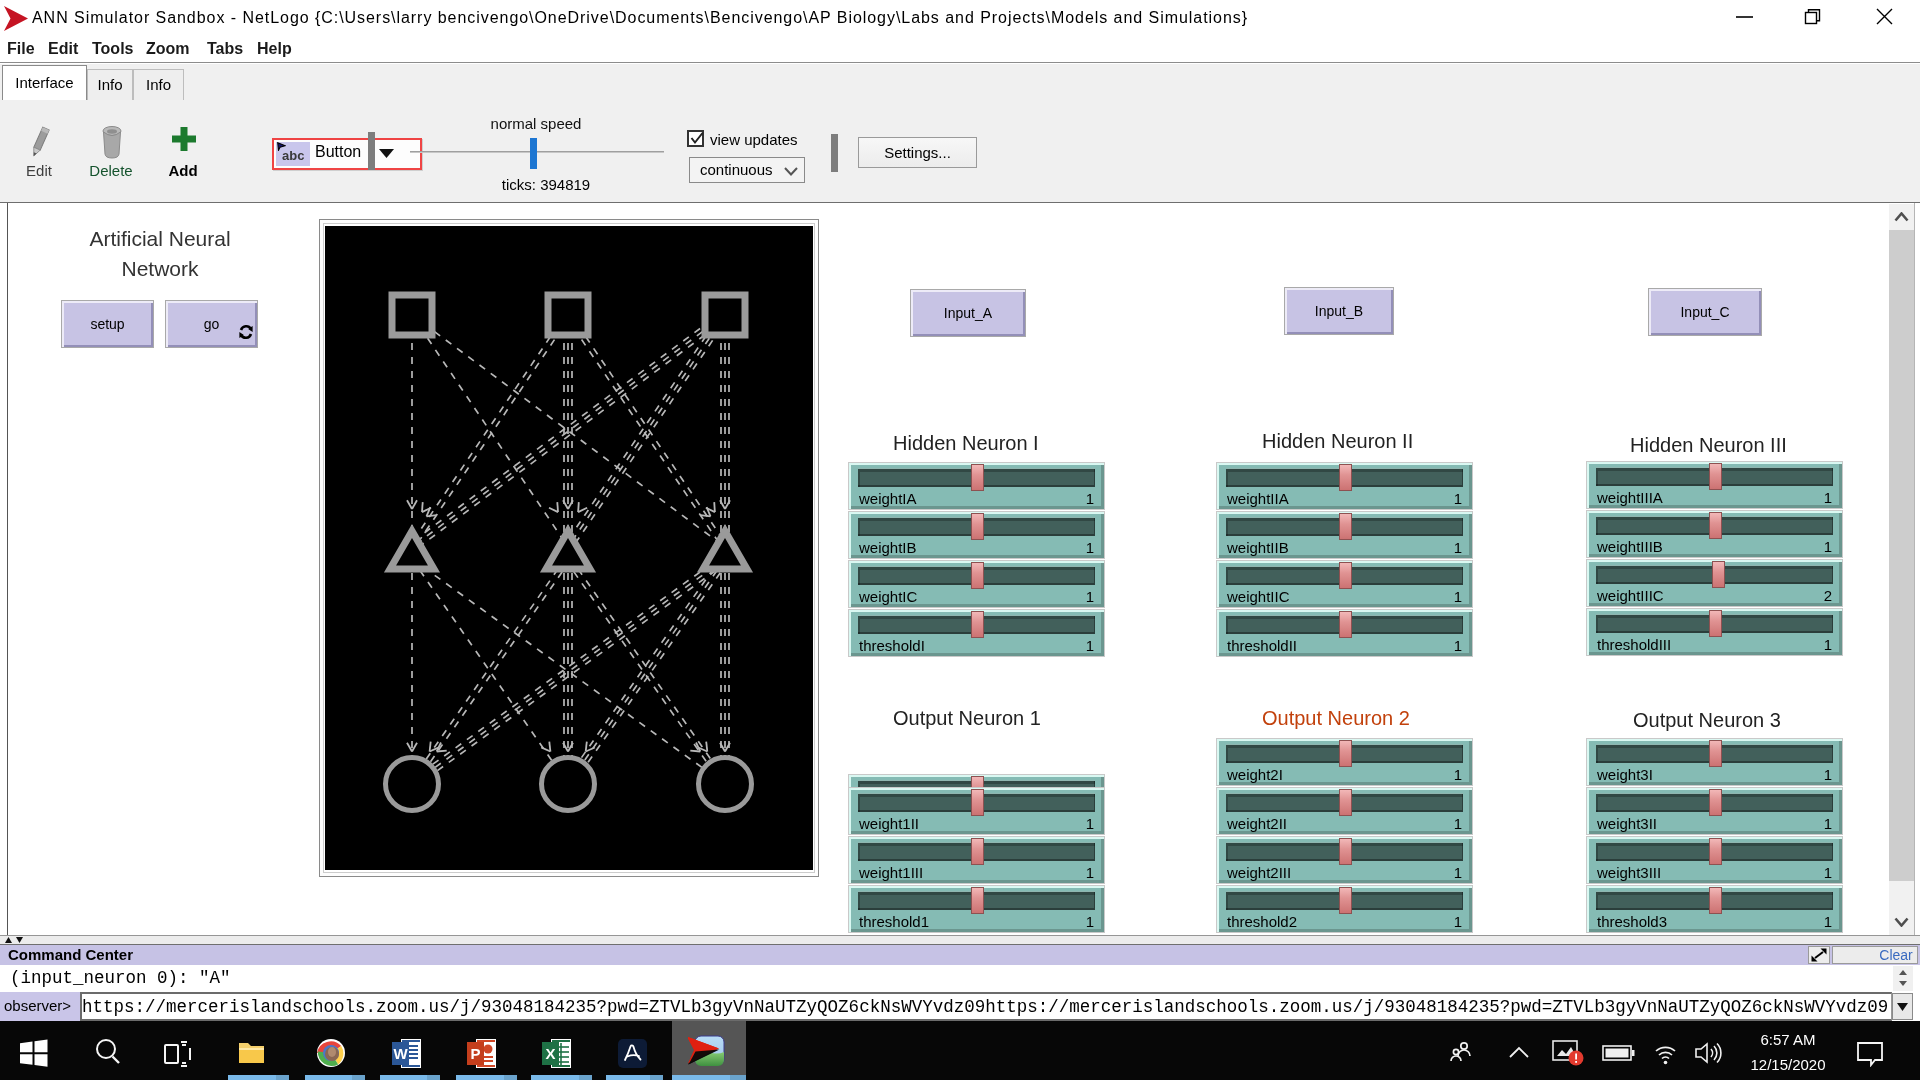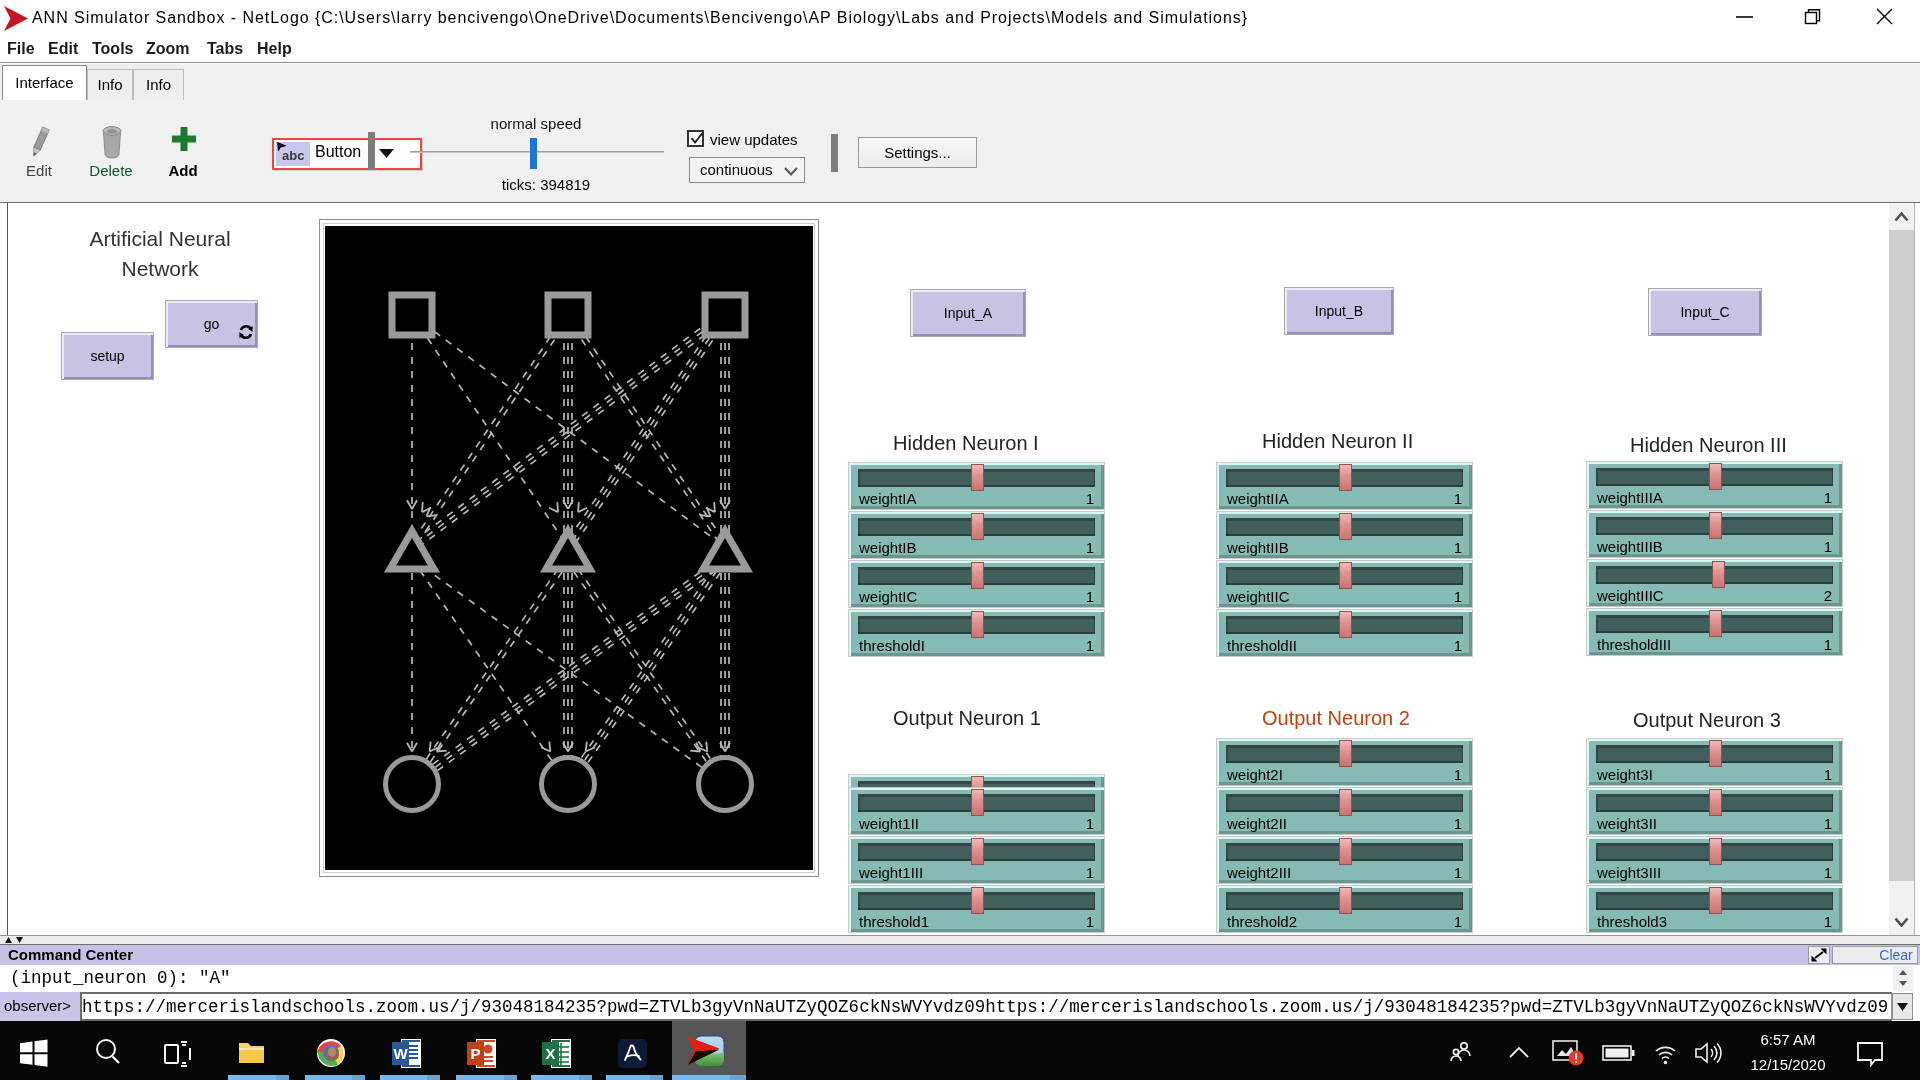--- a/index.html
+++ b/index.html
@@ -114,21 +114,21 @@
   <svg class="abs" style="left:94px;top:9px" width="14" height="9" viewBox="0 0 14 9">
         <path d="M1 1 L7 7.5 L13 1" fill="none" stroke="#555" stroke-width="2"></path>
       </svg>
 </div>
 <div class="sep" style="left:831px;top:134px;height:38px;"></div>
 <div class="abs" style="left:858px;top:137px;width:119px;height:31px;background:linear-gradient(#f7f7f7,#ececec);border:1px solid #9a9a9a;font-size:15px;color:#000;text-align:center;line-height:29px;">Settings...</div>
 
 <div class="abs" style="left:7px;top:203px;width:1881px;height:732px;background:#fff;border-left:1px solid #555;"></div>
 
 <div class="abs" style="left:60px;top:224px;width:200px;font-size:21px;line-height:30px;color:#333;text-align:center;">Artificial Neural Network</div>
-<div class="nlbtn" style="left:61px;top:300px;width:93px;height:48px;margin-top:32px;">setup</div>
+<div class="nlbtn" style="left:61px;top:300px;width:93px;height:48px;">setup</div>
 <div class="nlbtn" style="left:165px;top:300px;width:93px;height:48px;">go</div>
 <svg class="abs" style="left:238px;top:324px" width="16" height="16" viewBox="0 0 16 16">
   <path d="M3 6 a5.5 5.5 0 0 1 10 -1" fill="none" stroke="#000" stroke-width="2.6"></path>
   <polygon points="14.6,2 14.6,8 10.2,5" fill="#000"></polygon>
   <path d="M13 10 a5.5 5.5 0 0 1 -10 1" fill="none" stroke="#000" stroke-width="2.6"></path>
   <polygon points="1.4,14 1.4,8 5.8,11" fill="#000"></polygon>
 </svg>
 <div class="abs" style="left:319px;top:219px;width:500px;height:658px;background:#fff;border:1px solid #8a8a8a;box-shadow:inset 0 0 0 3px #fdfdfd, inset 0 0 0 4px #cccccc;"></div>
 <svg class="abs" style="left:325px;top:226px" width="488" height="644" viewBox="0 0 488 644">
       <rect width="488" height="644" fill="#000"></rect>

